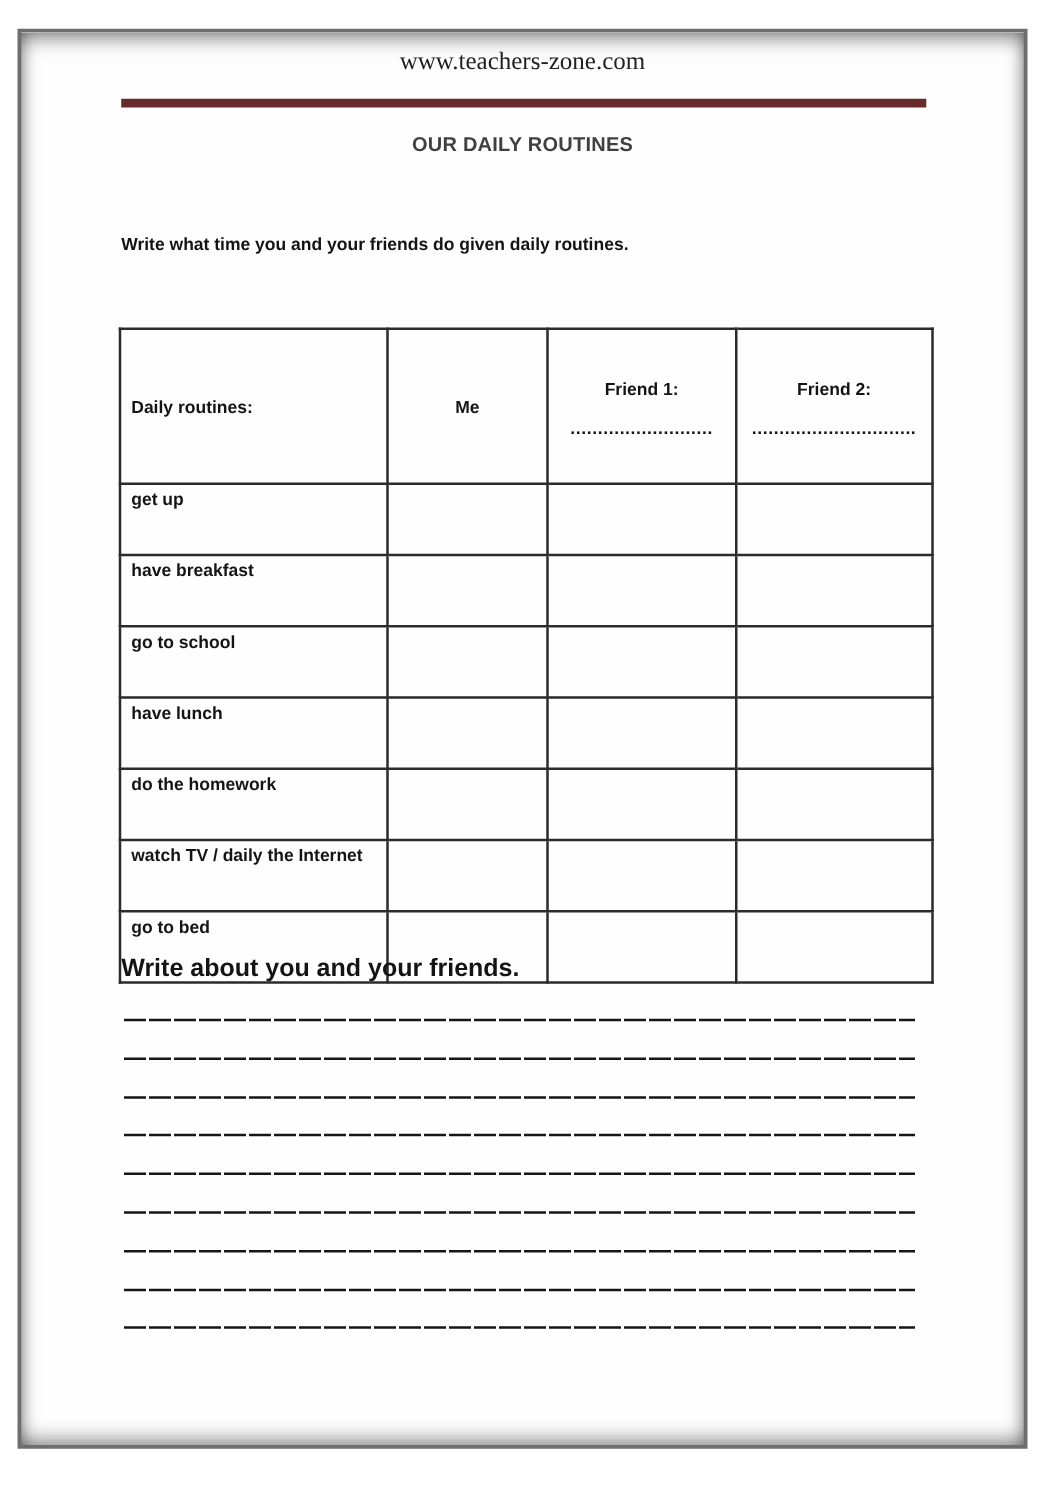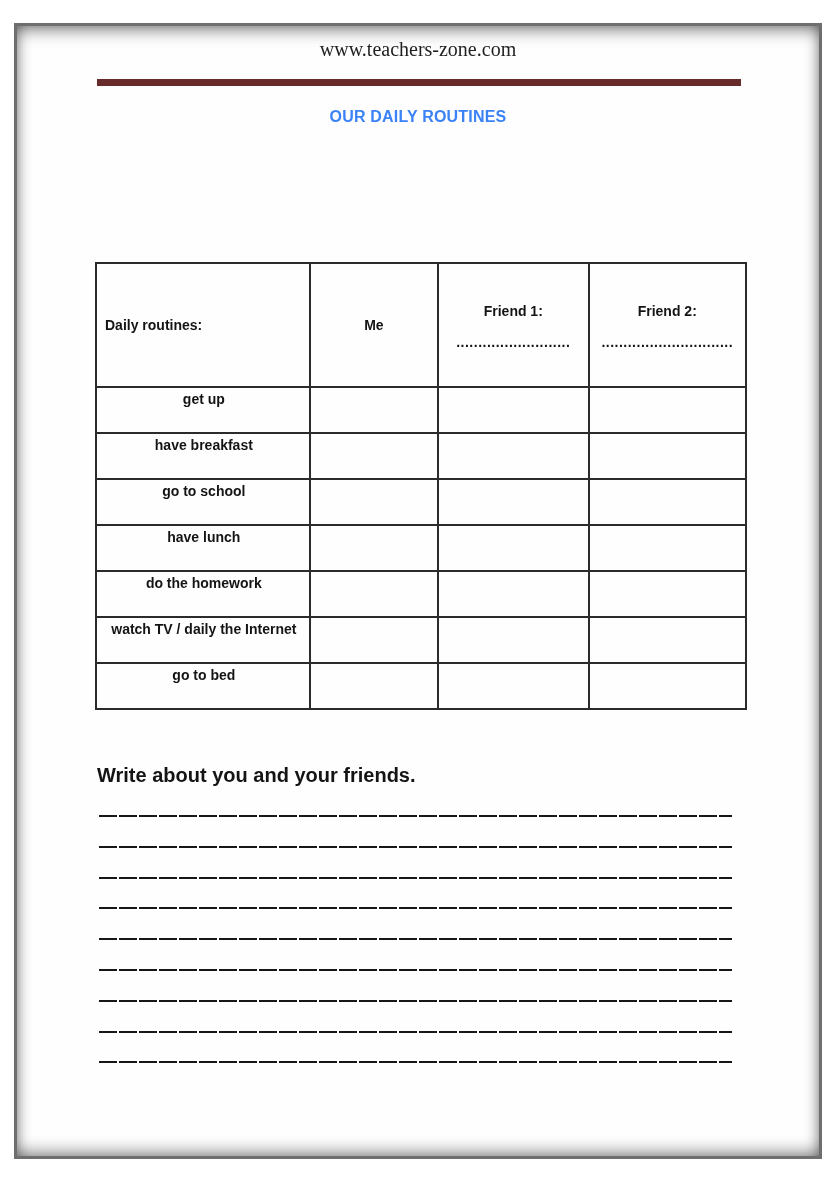--- a/index.html
+++ b/index.html
@@ -29,21 +29,21 @@
     font-size: 20px; color: #1f1f1f;
   }
   .rule {
     position: absolute; top: 53px; left: 80px;
     width: 644px; height: 7px;
     background: #682b2b;
   }
   .title {
     position: absolute; top: 82px; left: 0; width: 100%;
     text-align: center;
-    font-size: 16px; font-weight: bold; color: #3b82f6;
+    font-size: 16px; font-weight: bold; color: #404040;
     letter-spacing: 0.2px;
   }
   .inst1 {
     position: absolute; top: 161px; left: 80px;
     font-size: 14px; font-weight: bold; color: #141414;
   }
   table.routines {
     position: absolute; top: 236px; left: 78px;
     border-collapse: collapse; table-layout: fixed;
     width: 652px;
@@ -59,21 +59,21 @@
   th.head-center { text-align: center; vertical-align: middle; }
   .friend-head {
     display: flex; flex-direction: column; align-items: center;
     row-gap: 18px;
   }
   .dots {
     font-size: 14px; font-weight: bold; letter-spacing: 0.5px;
     line-height: 10px;
   }
   table.routines tbody td { height: 40px; vertical-align: top; }
-  table.routines tbody td.label { padding: 3px 6px 1px 8px; text-align: center; }
+  table.routines tbody td.label { padding: 3px 6px 12px 8px; text-align: left; }
   .inst2 {
     position: absolute; top: 738px; left: 80px;
     font-size: 20px; font-weight: bold; color: #141414;
   }
   .lines {
     position: absolute; top: 789px; left: 82px; width: 633px;
   }
   .write-line {
     height: 2px;
     margin-bottom: 28.8px;
@@ -84,20 +84,21 @@
 <body>
 
 <div class="page">
 
   <div class="site">www.teachers-zone.com</div>
 
   <div class="rule" style="background: rgb(104, 43, 43);"></div>
 
   <div class="title">OUR DAILY ROUTINES</div>
 
+  <div class="inst1">Write what time you and your friends do given daily routines.</div>
 
   <table class="routines">
     <colgroup>
       <col class="c1">
         <col class="c2">
         <col class="c3">
         <col class="c4">
     </colgroup>
     <thead>
       <tr>

